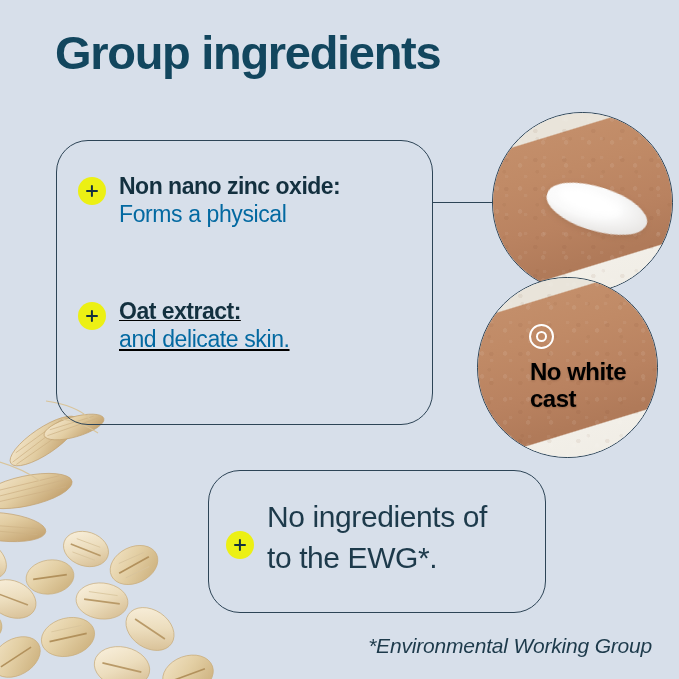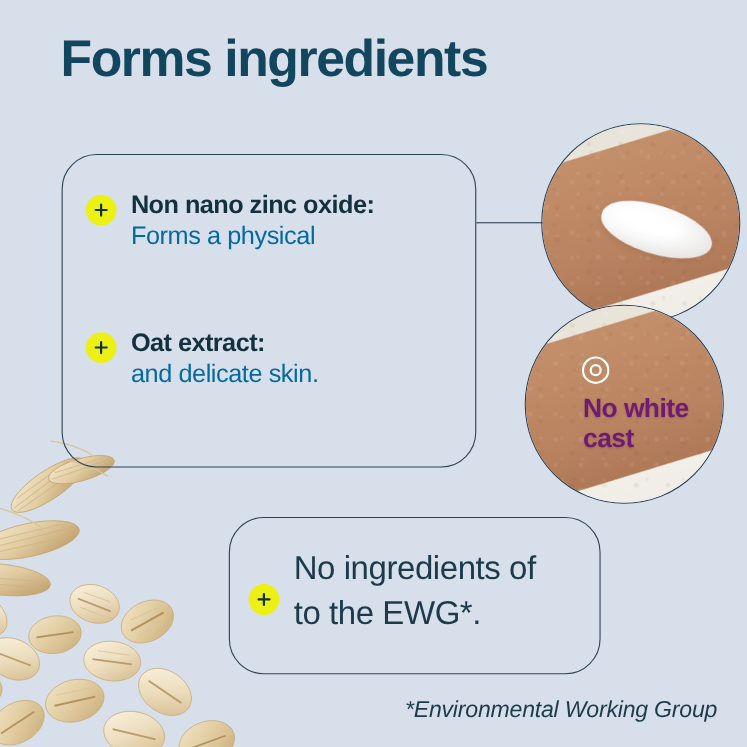--- a/index.html
+++ b/index.html
@@ -122,21 +122,21 @@
   .ing-body {
     font-size: 23px;
     font-weight: 400;
     color: #0369a1;
     letter-spacing: -0.4px;
     line-height: 1.3;
   }
 
   
   #bullet-zinc  { left: 78px;  top: 172px; }
-  #bullet-oat   { left: 78px;  top: 297px; }
+  #bullet-oat   { left: 78px;  top: 297px; text-decoration: underline; }
 
   
   #bullet-ewg {
     left: 226px;
     top: 497px;
   }
   #bullet-ewg .badge { margin-top: 34px; }
   .ewg-body {
     font-size: 30px;
     font-weight: 400;
@@ -242,21 +242,21 @@
     margin: -5.5px 0 0 -5.5px;
     border-radius: 50%;
     border: 2.2px solid #ffffff;
     box-sizing: border-box;
   }
   #no-white-cast-caption {
     position: absolute;
     left: 52px;
     top: 80px;
     width: 118px;
-    color: #701a75;
+    color: #000000;
     font-size: 24px;
     font-weight: 700;
     line-height: 1.13;
     letter-spacing: -0.5px;
     text-shadow: 0 1px 2px rgba(90,55,35,.30);
   }
 
   
   #footnote {
     position: absolute;
@@ -365,21 +365,21 @@
         <ellipse rx="23" ry="16" fill="url(#oatB)"></ellipse>
         <path d="M-16 0 L16 0" stroke="#b99a68" stroke-width="1.5" fill="none"></path>
       </g>
       <g transform="translate(-4,226) rotate(8)">
         <ellipse rx="24" ry="17" fill="url(#oatA)"></ellipse>
         <path d="M-17 0 L17 0" stroke="#b2915c" stroke-width="1.5" fill="none"></path>
       </g>
     </g>
   </svg>
 
-  <div id="page-title">Forms ingredients</div>
+  <div id="page-title">Group ingredients</div>
 
   <div id="ingredients-card" class="card"></div>
   <div id="connector-line"></div>
 
   <div id="bullet-zinc" class="bullet-row">
     <span class="badge"></span>
     <span class="bullet-text-col">
       <span class="ing-heading">Non nano zinc oxide:</span>
       <div class="ing-body">Forms a physical</div>
     </span>

